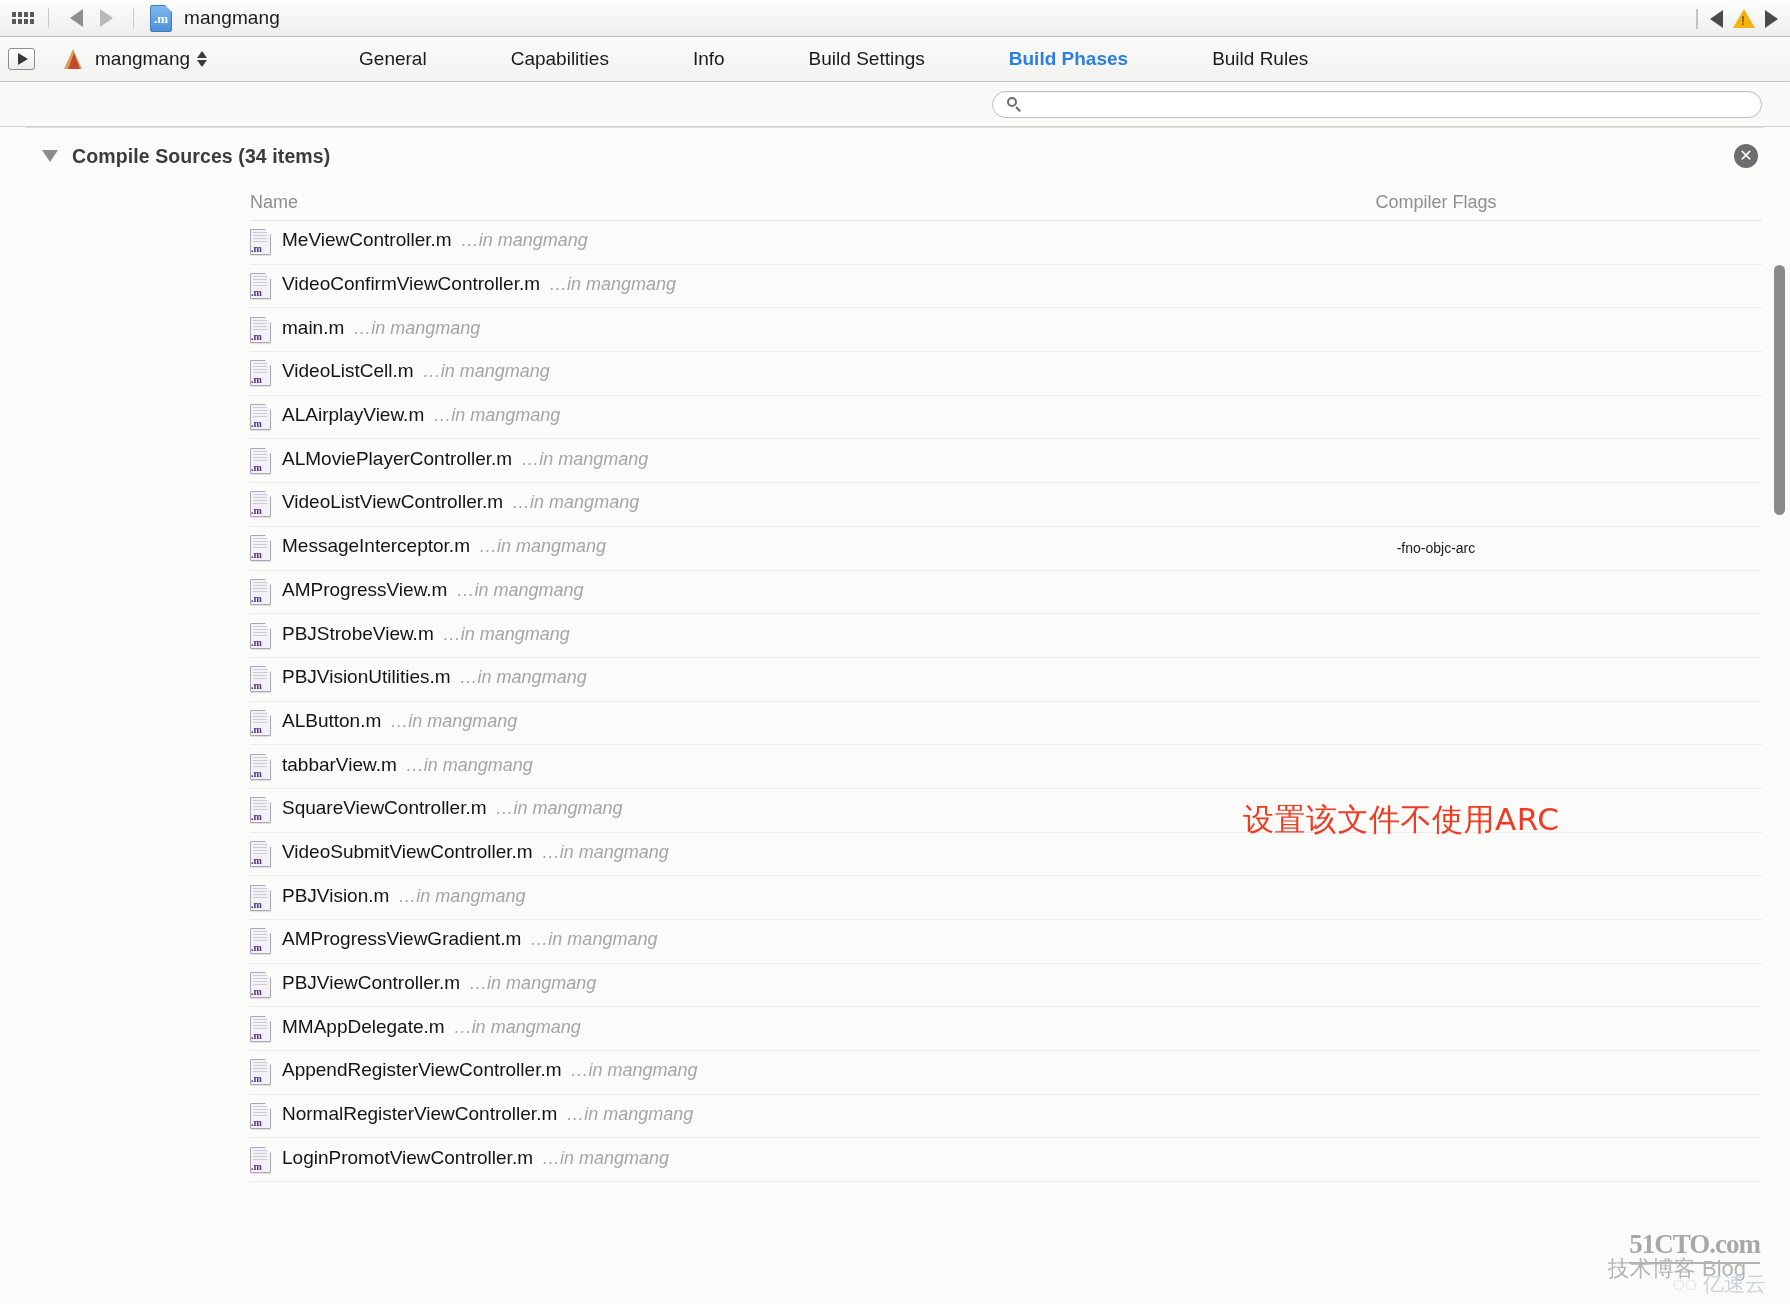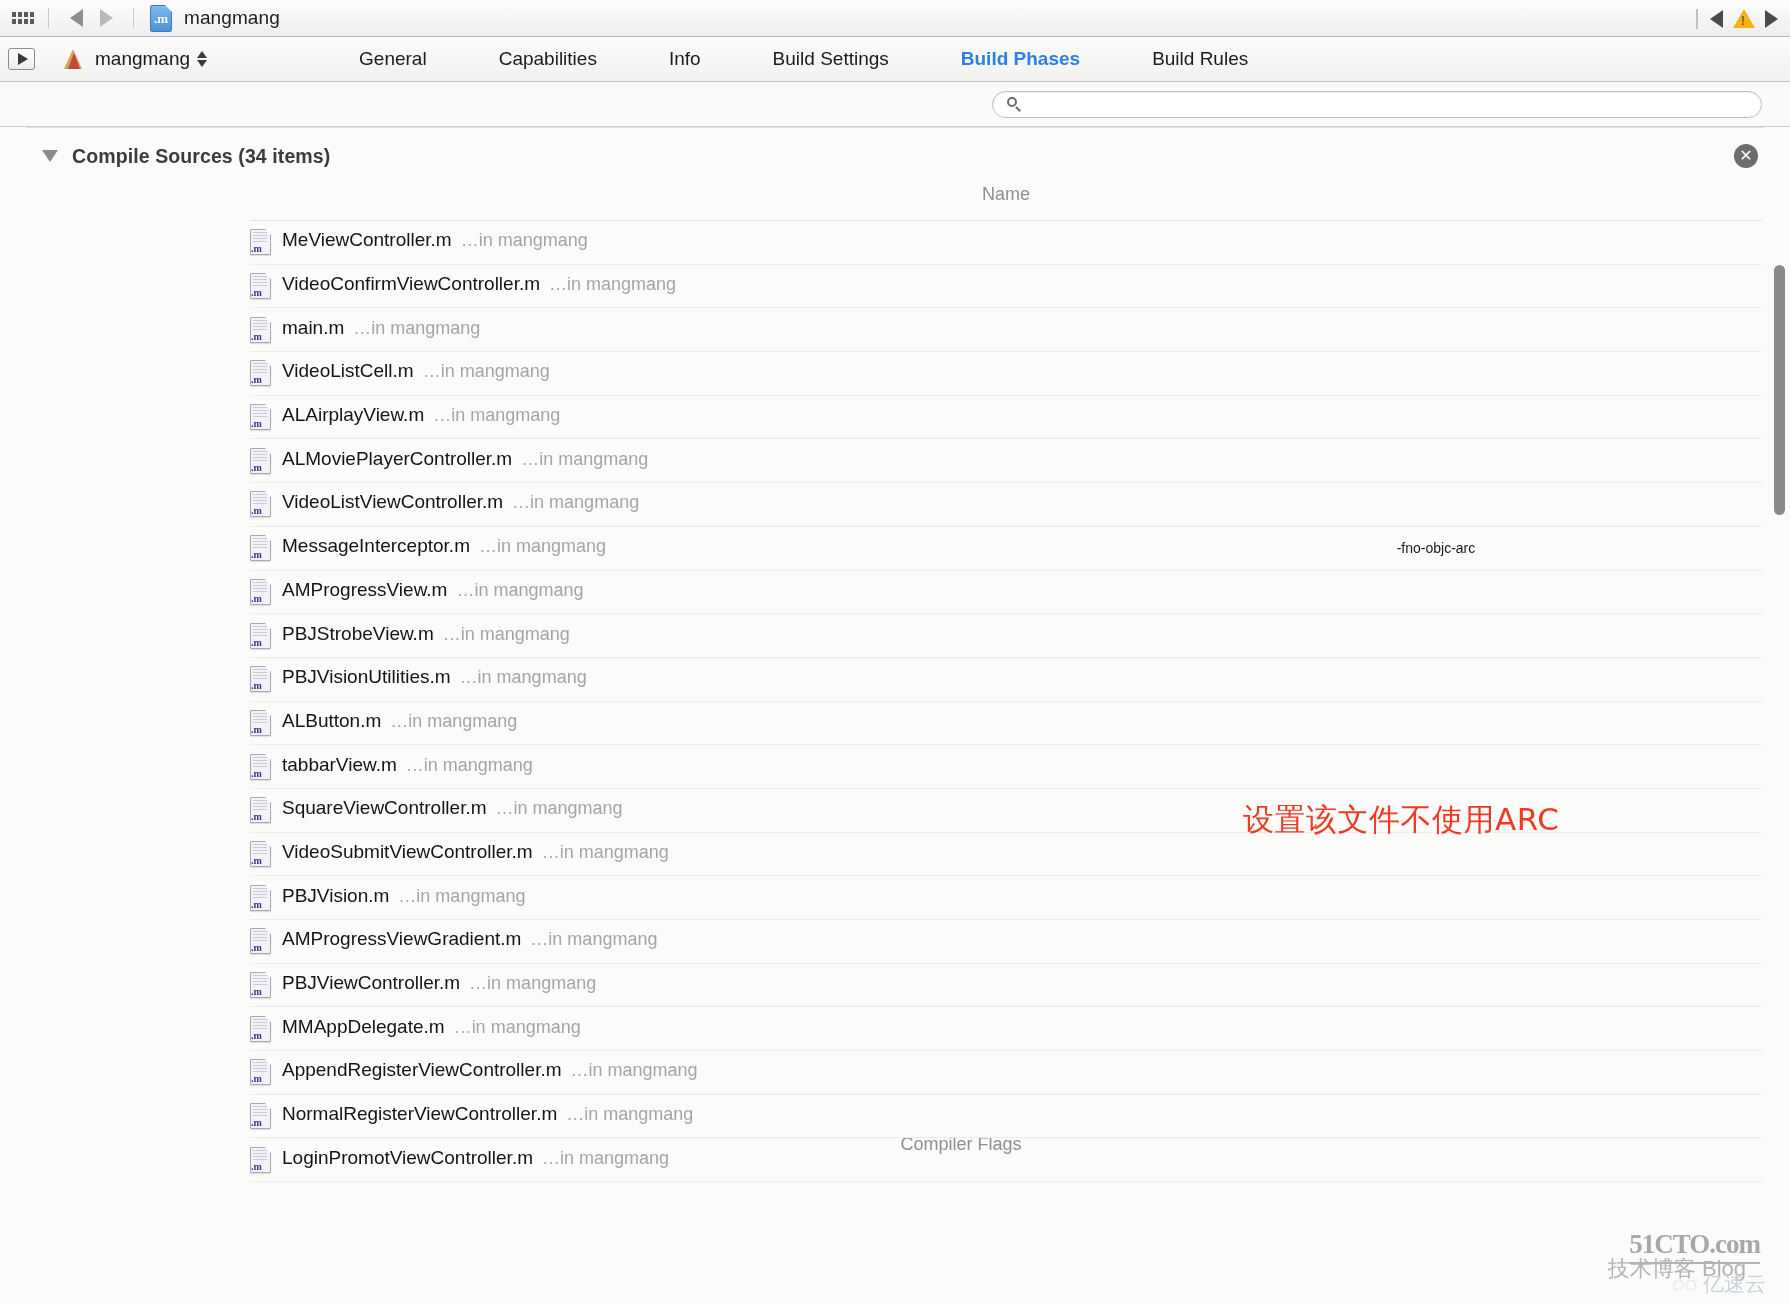--- a/index.html
+++ b/index.html
@@ -66,21 +66,21 @@
   }
   .play-box .ptri { width:0;height:0;border-top:6px solid transparent;border-bottom:6px solid transparent;border-left:10px solid #3a3a3a;margin-left:2px; }
   .target-chip { display: flex; align-items: center; margin-left: 26px; }
   .target-icon { width: 26px; height: 24px; position: relative; }
   .target-icon .a1 { position:absolute; left:3px; bottom:2px; width:0;height:0;border-left:9px solid transparent;border-right:9px solid transparent;border-bottom:20px solid #d9a05c; }
   .target-icon .a2 { position:absolute; left:7px; bottom:2px; width:0;height:0;border-left:6px solid transparent;border-right:6px solid transparent;border-bottom:16px solid #c0392b; opacity:.85;}
   .target-name { font-size: 19px; color: #1a1a1a; margin-left: 8px; }
   .stepper { display: inline-flex; flex-direction: column; margin-left: 7px; gap: 2px; }
   .stepper .up { width:0;height:0;border-left:5px solid transparent;border-right:5px solid transparent;border-bottom:7px solid #3a3a3a; }
   .stepper .dn { width:0;height:0;border-left:5px solid transparent;border-right:5px solid transparent;border-top:7px solid #3a3a3a; }
-  .tabs { display: flex; align-items: center; margin-left: 116px; gap: 0; }
+  .tabs { display: flex; align-items: center; margin-left: 116px; gap: 12px; }
   .tab { font-size: 19px; color: #1b1b1b; padding: 0 36px; cursor: default; white-space: nowrap; }
   .tab.active { color: #2e7fe0; font-weight: bold; }
 
   
   .searchrow {
     height: 45px; background: #fafaf9;
     border-bottom: 1px solid #cfcfcf;
     display: flex; align-items: center; justify-content: flex-end;
     padding-right: 28px; position: relative;
   }
@@ -113,21 +113,21 @@
   .rule { height: 1px; background: #dedede; margin: 0 26px; }
   .remove-btn {
     position: absolute; right: 32px; top: 50%; transform: translateY(-50%);
     width: 24px; height: 24px; border-radius: 50%; background: #6d6d6d;
     display: flex; align-items: center; justify-content: center;
   }
   .remove-btn .x { color: #ffffff; font-size: 16px; line-height: 1; font-weight: bold; }
 
   
   .tbl { margin-left: 250px; margin-right: 28px; }
-  .tbl-head { display: flex; height: 36px; align-items: center; flex-direction: column; }
+  .tbl-head { display: flex; height: 36px; align-items: center; }
   .col-name { flex: 0 0 950px; font-size: 18px; color: #8f8f8f; }
   .col-flags { flex: 1; font-size: 18px; color: #8f8f8f; text-align: center; padding-right: 90px; }
   .rows { border-top: 1px solid #e3e3e3; }
   .row {
     display: flex; align-items: center; height: 43.7px;
     border-bottom: 1px solid #ececec; position: relative;
   }
   .row .cellname { flex: 0 0 950px; display: flex; align-items: baseline; }
   .row .cellflags { flex: 1; text-align: center; font-size: 14px; color: #1a1a1a; padding-right: 90px; }
   .fileicon { width: 21px; height: 26px; position: relative; flex: none; margin-right: 11px; align-self: center; }
@@ -137,21 +137,21 @@
     box-shadow: 0 1px 1px rgba(0,0,0,.12);
   }
   .fileicon .lines { position: absolute; left: 3px; right: 4px; top: 3px; height: 11px;
     background: repeating-linear-gradient(to bottom, #c3c1cc 0 1px, transparent 1px 3px); opacity: .8; }
   .fileicon .corner { position: absolute; top: 0; right: 0; width: 0; height: 0; border-top: 6px solid #ffffff; border-left: 6px solid transparent; }
   .fileicon .ext {
     position: absolute; left: 1px; bottom: 1px; font-size: 10px; line-height: 10px;
     color: #4e2d86; font-weight: bold; font-family: "Liberation Serif", serif;
   }
   .fname { font-size: 19px; color: #141414; }
-  .floc { font-size: 18px; color: #a5a5a5; margin-left: 9px; }
+  .floc { font-size: 18px; color: #a5a5a5; margin-left: 9px; font-style: italic; }
 
   
   .annot {
     position: absolute; left: 1243px; top: 672px;
     font-size: 31px; color: #ef3b23; white-space: nowrap;
     font-family: "DejaVu Sans", "Liberation Sans", sans-serif;
     letter-spacing: .5px;
   }
 
   

